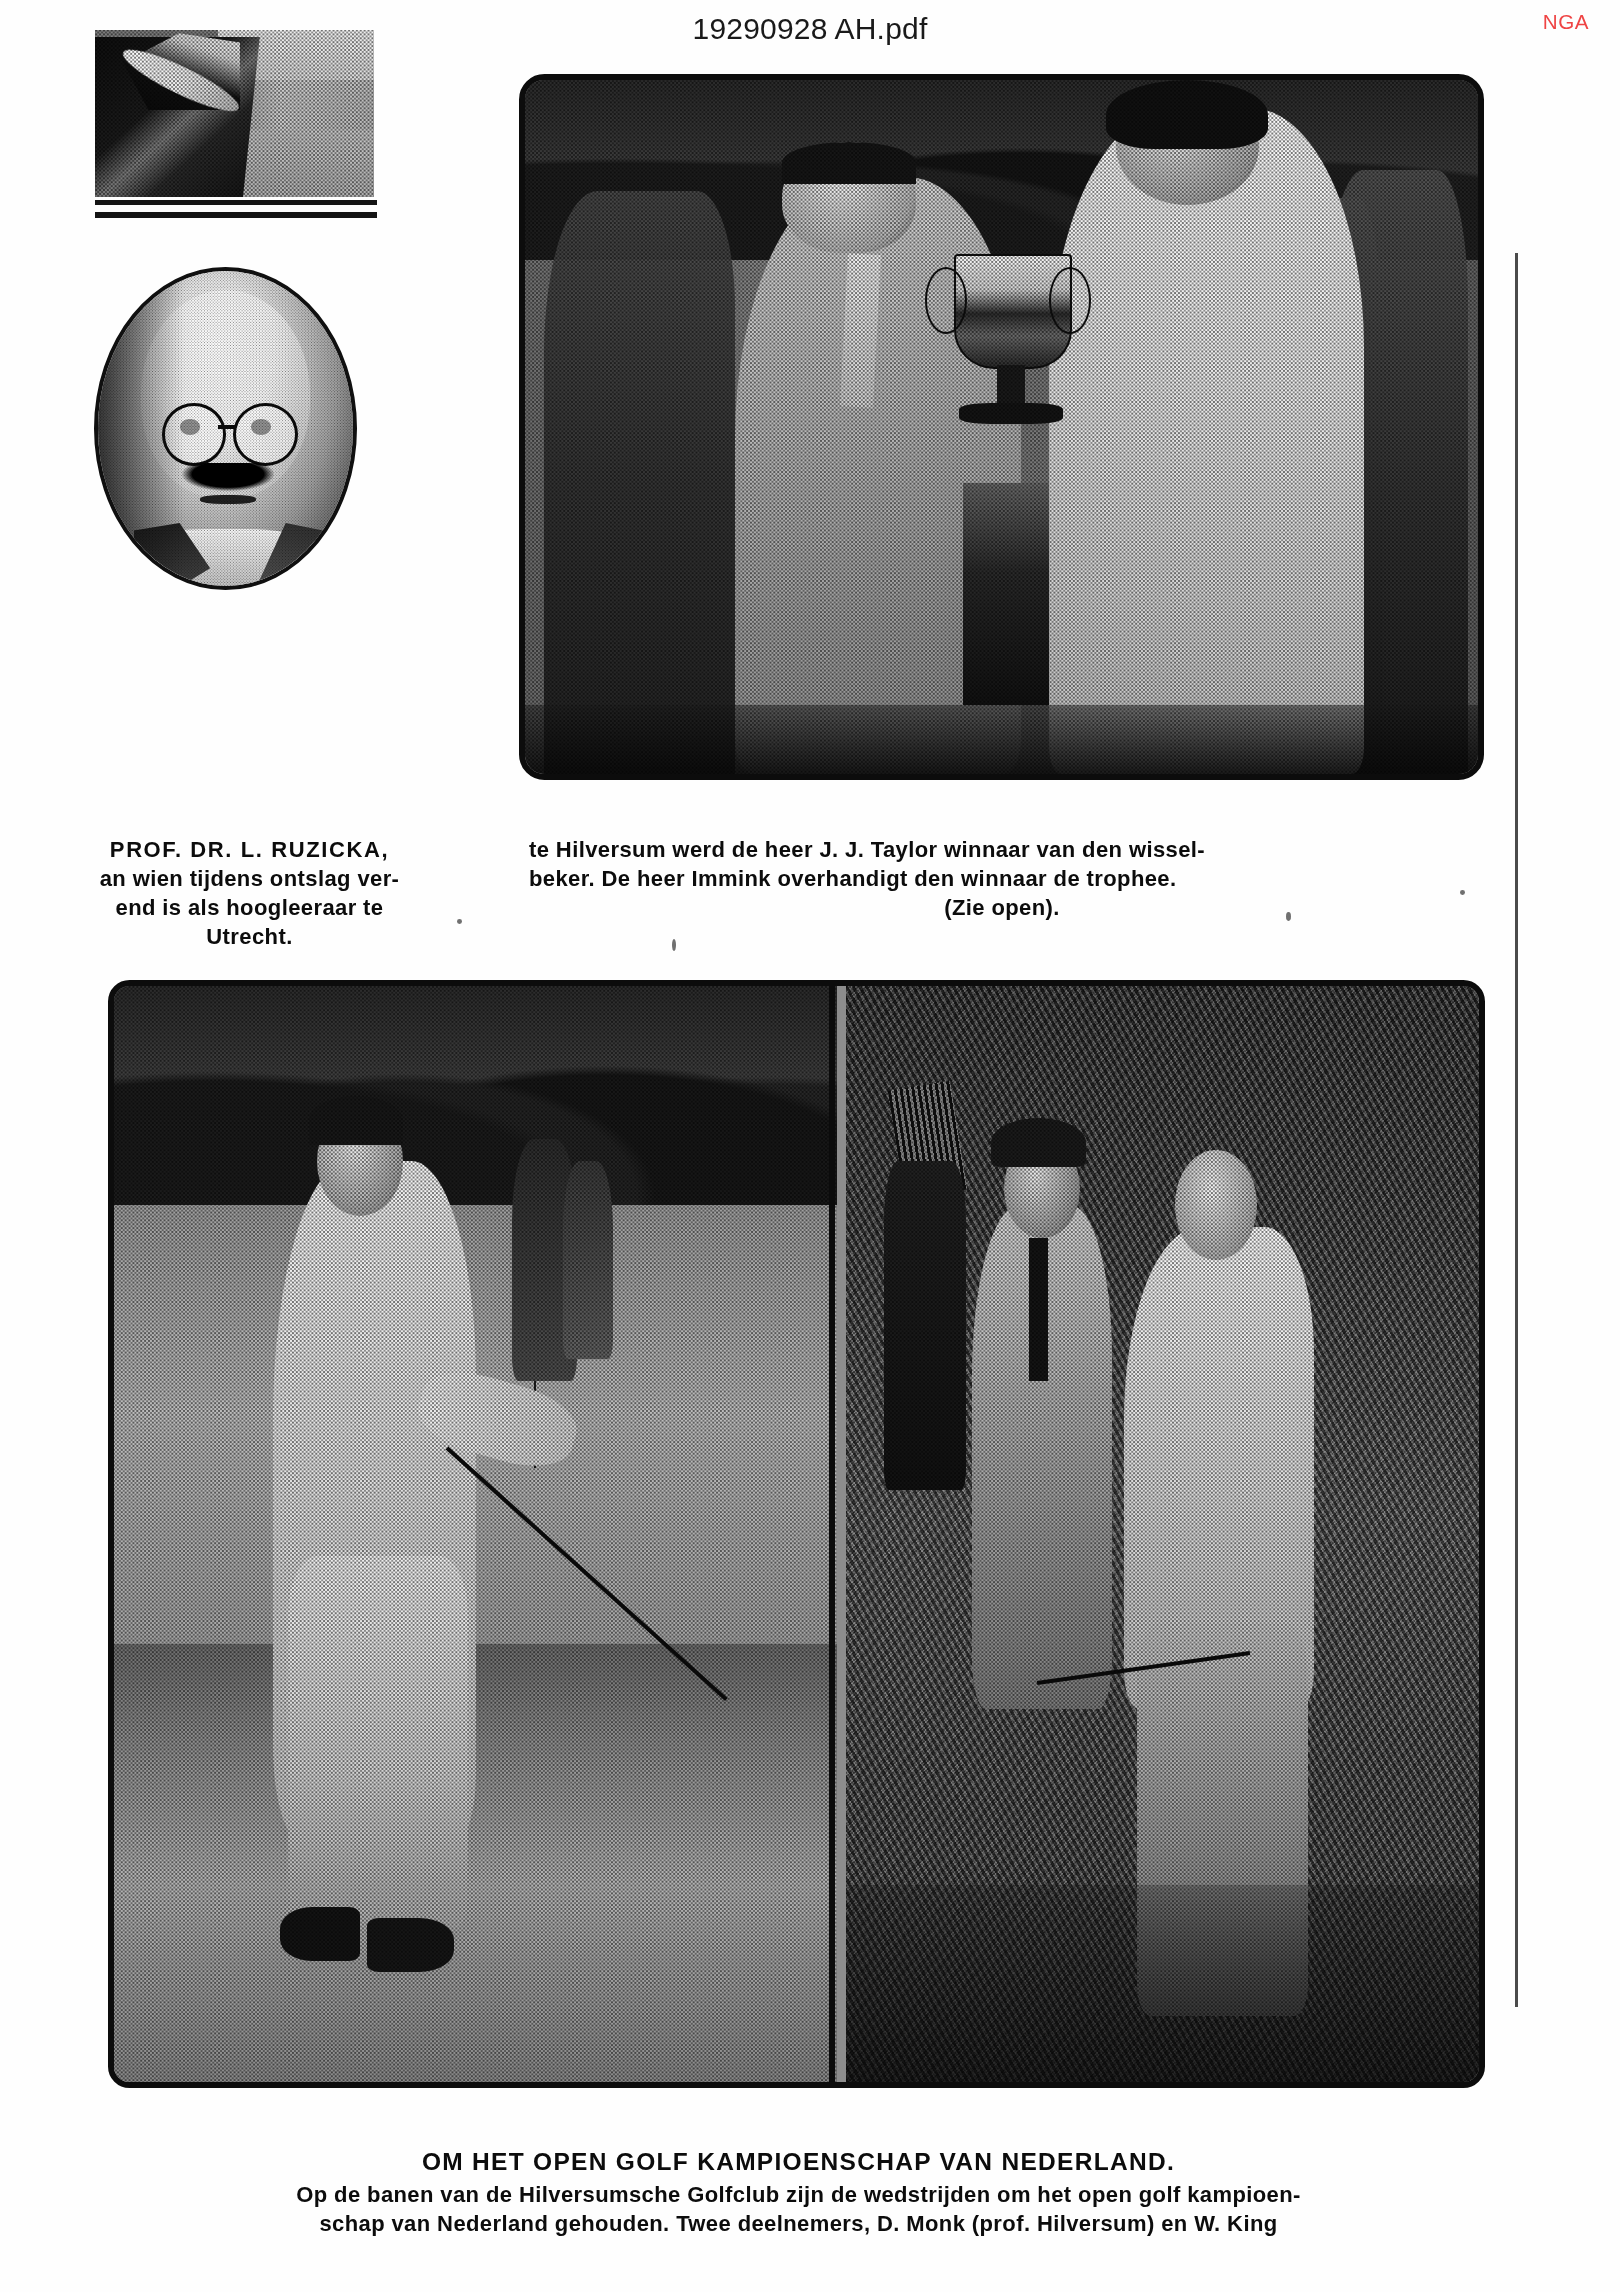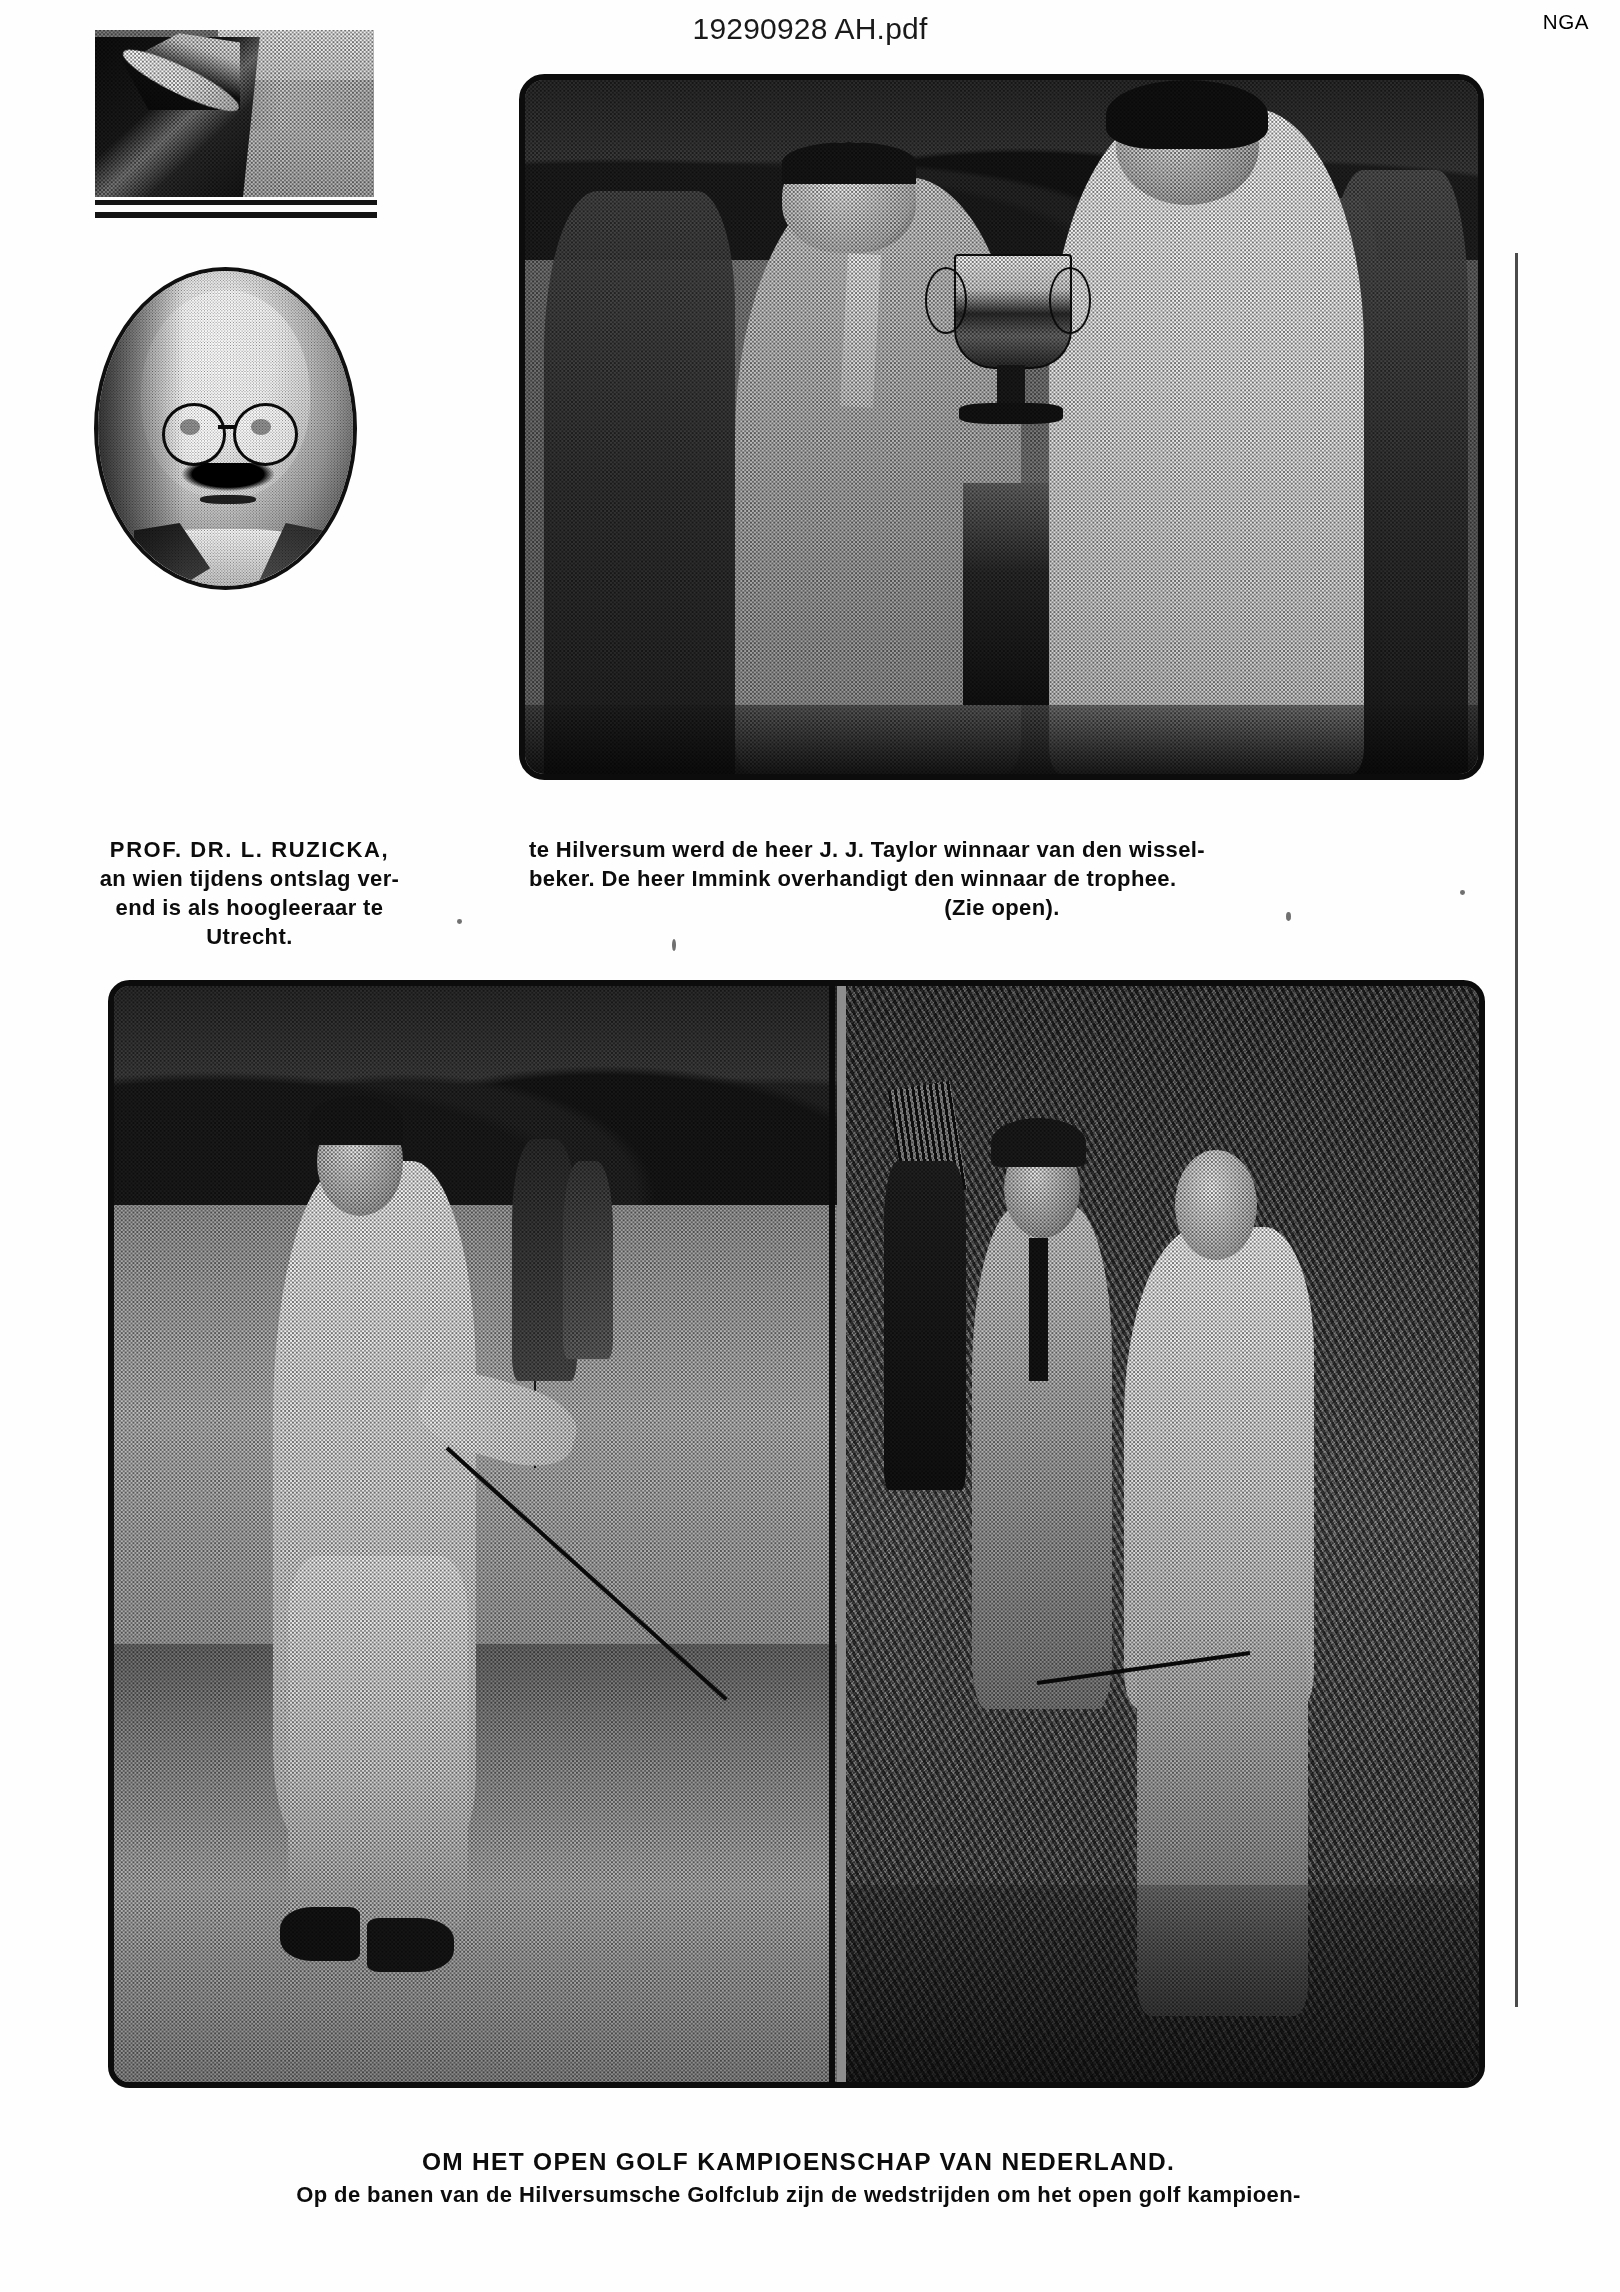--- a/index.html
+++ b/index.html
@@ -12,21 +12,21 @@
   }
   .page{position:absolute;inset:0;background:#fefefe;text-decoration:underline;}
 
   
   .pdf-title{
     position:absolute;left:0;top:11.8px;width:1620px;text-align:center;
     font-size:30px;color:#1a1a1a;letter-spacing:0.2px;
     font-family:"Liberation Sans", sans-serif;
   }
   .corner-tag{
-    position:absolute;right:31px;top:9.8px;font-size:20.6px;color:#000000;
+    position:absolute;right:31px;top:9.8px;font-size:20.6px;color:#ef4444;
     letter-spacing:0.5px;
   }
 
   
   .photo{
     position:absolute;overflow:hidden;background:#b9b9b9;
     box-sizing:border-box;
   }
   .grain{
     position:absolute;inset:-10%;
@@ -509,20 +509,21 @@
       <div class="u-clubB"></div>
       <div class="u-ground"></div>
       <div class="grain"></div>
     </div>
 
   </div>
 
   <div class="caption" id="cap-bottom">
     <span class="headline">OM HET OPEN GOLF KAMPIOENSCHAP VAN NEDERLAND.</span>
     <span class="body">Op de banen van de Hilversumsche Golfclub zijn de wedstrijden om het open golf kampioen-</span>
+    <span class="body">schap van Nederland gehouden. Twee deelnemers, D. Monk (prof. Hilversum) en W. King</span>
   </div>
 
   <div id="edge-rule"></div>
   <div class="speck" style="left:457px;top:919px;width:4.9px;height:4.9px;"></div>
   <div class="speck" style="left:1286px;top:912px;width:4.9px;height:8.8px;"></div>
   <div class="speck" style="left:672px;top:939px;width:3.9px;height:11.8px;"></div>
   <div class="speck" style="left:1460px;top:890px;width:4.9px;height:4.9px;"></div>
 
 </div>
 

